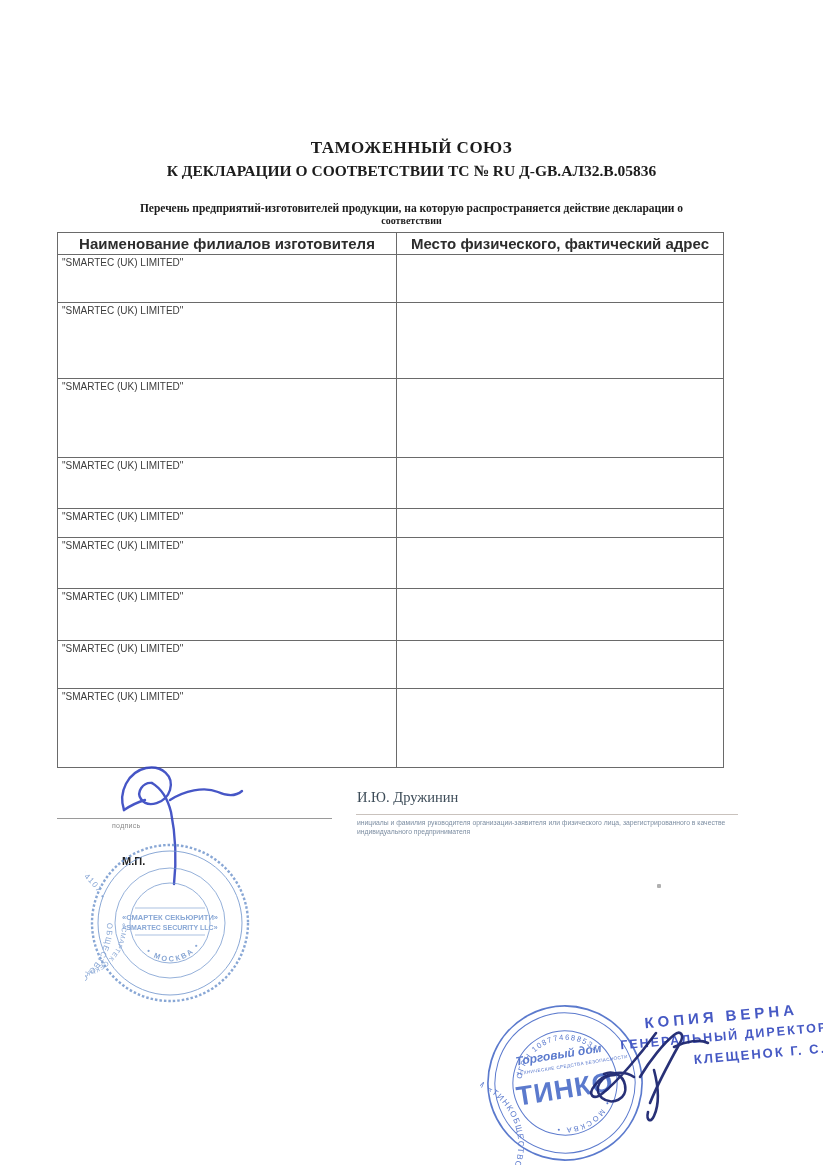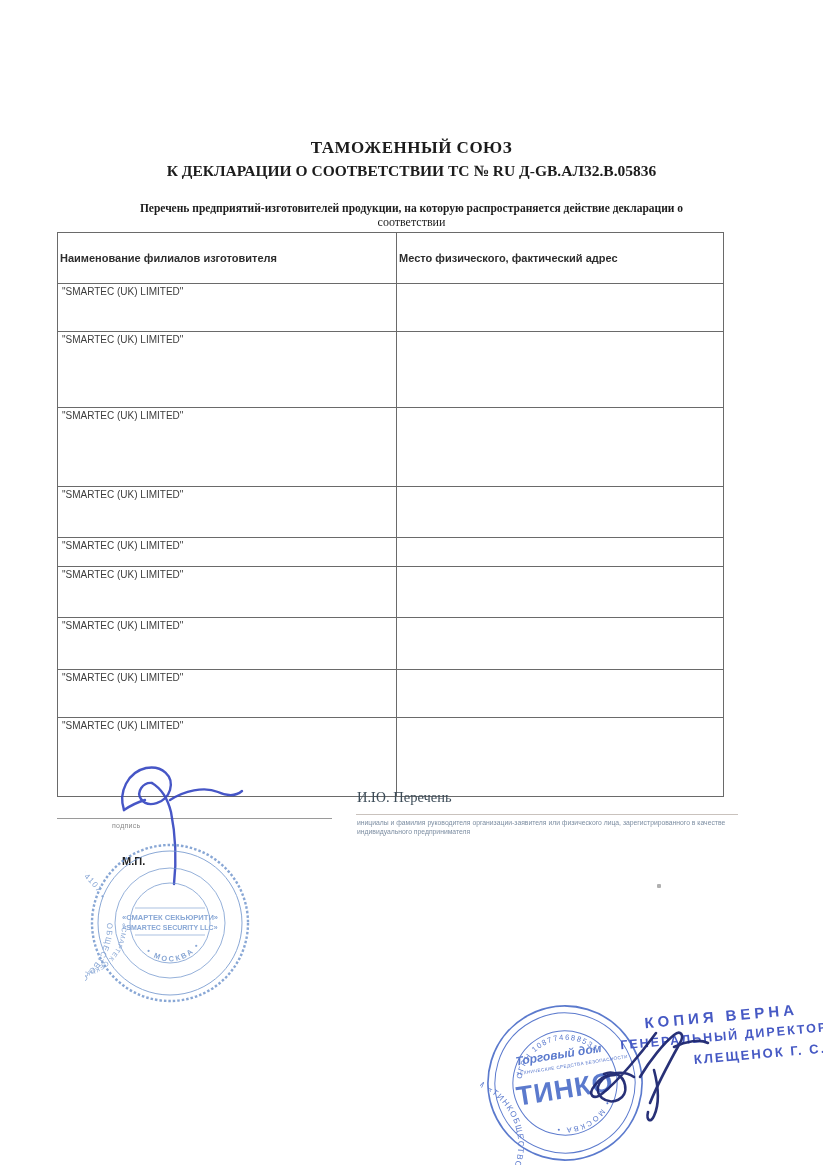--- a/index.html
+++ b/index.html
@@ -13,36 +13,36 @@
   
   .doc-header{
     position:absolute;left:0;top:138px;width:100%;
     text-align:center;color:#1c1c1c;
     font-family:"Liberation Serif","DejaVu Serif",serif;
   }
   .h-line1{font-size:17px;font-weight:bold;letter-spacing:.5px;}
   .h-line2{font-size:15px;font-weight:bold;margin-top:3px;}
   .h-line3{font-size:15.5px;font-weight:bold;margin-top:4px;}
   .h-line4{font-size:11.5px;font-weight:bold;margin-top:22px;}
-  .h-line5{font-size:12px;font-weight:normal;margin-top:1px;}
+  .h-line5{font-size:10px;font-weight:bold;margin-top:1px;}
   
   .decl-table{
     position:absolute;left:57px;top:232px;
     border-collapse:collapse;table-layout:fixed;width:666px;
   }
   .decl-table td,.decl-table th{
     border:1px solid #6a6a6a;
     vertical-align:top;
     padding:2px 4px;
     font-size:10px;color:#3c3c3c;
     overflow:hidden;
   }
   .decl-table th{
-    text-align:left;vertical-align:middle;
-    font-size:11px;font-weight:bold;color:#2d2d2d;padding:19px 2px;
+    text-align:center;vertical-align:middle;
+    font-size:15px;font-weight:bold;color:#2d2d2d;padding:2px 2px;
   }
   .decl-table{border:1.5px solid #4d4d4d;}
   
   .sign-line{
     position:absolute;left:57px;top:818px;width:275px;height:1px;
     background:#9a9a9a;
   }
   .sign-caption{
     position:absolute;left:112px;top:822px;
     font-size:7px;color:#8a8a8a;letter-spacing:.3px;
@@ -139,21 +139,21 @@
     </tr>
     <tr style="height:79px">
       <td>"SMARTEC (UK) LIMITED"</td>
       <td></td>
     </tr>
   </tbody>
     </table>
 
   <div class="sign-line"></div>
   <div class="sign-caption">подпись</div>
-  <div class="head-name">И.Ю. Перечень</div>
+  <div class="head-name">И.Ю. Дружинин</div>
   <div class="name-rule"></div>
   <div class="name-caption">
     <div>инициалы и фамилия руководителя организации-заявителя или физического лица, зарегистрированного в качестве</div>
     <div>индивидуального предпринимателя</div>
   </div>
   <div class="mp-label">М.П.</div>
   <div class="tiny-dot"></div>
 
   <svg class="sig1" width="180" height="135" viewBox="0 0 180 135">
     <g fill="none" stroke="#3344c0" stroke-width="2.4" stroke-linecap="round" opacity="0.9">

